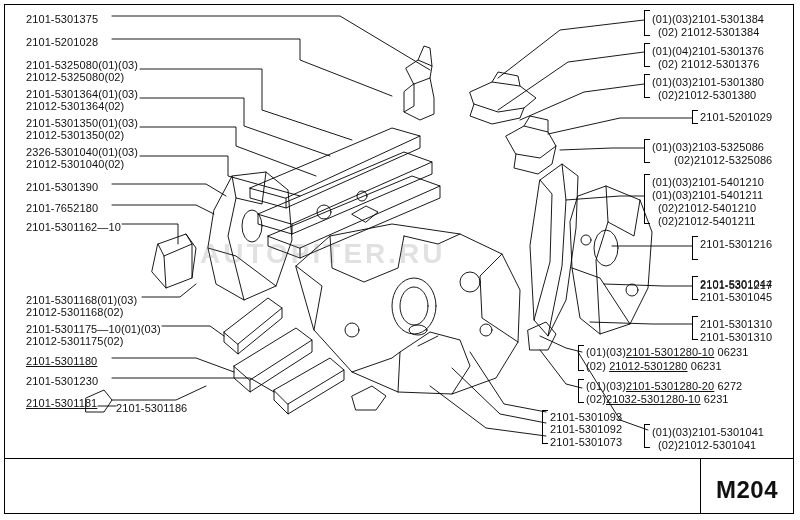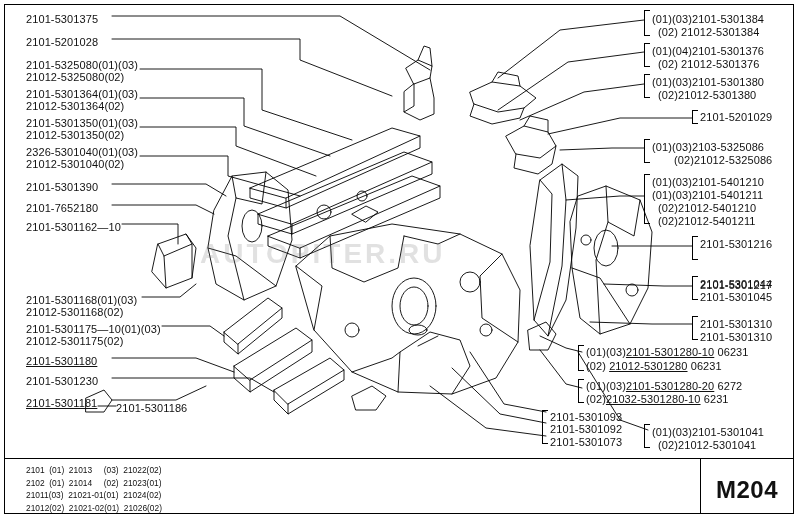--- a/index.html
+++ b/index.html
@@ -300,20 +300,16 @@
 
   <div class="lbl" style="left:550px; top:411px;">2101-5301093</div>
   <div class="lbl" style="left:550px; top:423px;">2101-5301092</div>
   <div class="lbl" style="left:550px; top:436px;">2101-5301073</div>
   <div class="lbl" style="left:652px; top:426px;">(01)(03)2101-5301041</div>
   <div class="lbl" style="left:658px; top:439px;">(02)21012-5301041</div>
 
   <div class="divider-h"></div>
   <div class="divider-v"></div>
 
-  <div class="footer-left"><span>2101  (01)  21013     (03)  21022(02)</span>
-<span>2102  (01)  21014     (02)  21023(01)</span>
-<span>21011(03)  21021-01(01)  21024(02)</span>
-<span>21012(02)  21021-02(01)  21026(02)</span></div>
 
   <div class="footer-code">M204</div>
 
 </div>
 
 </body></html>

